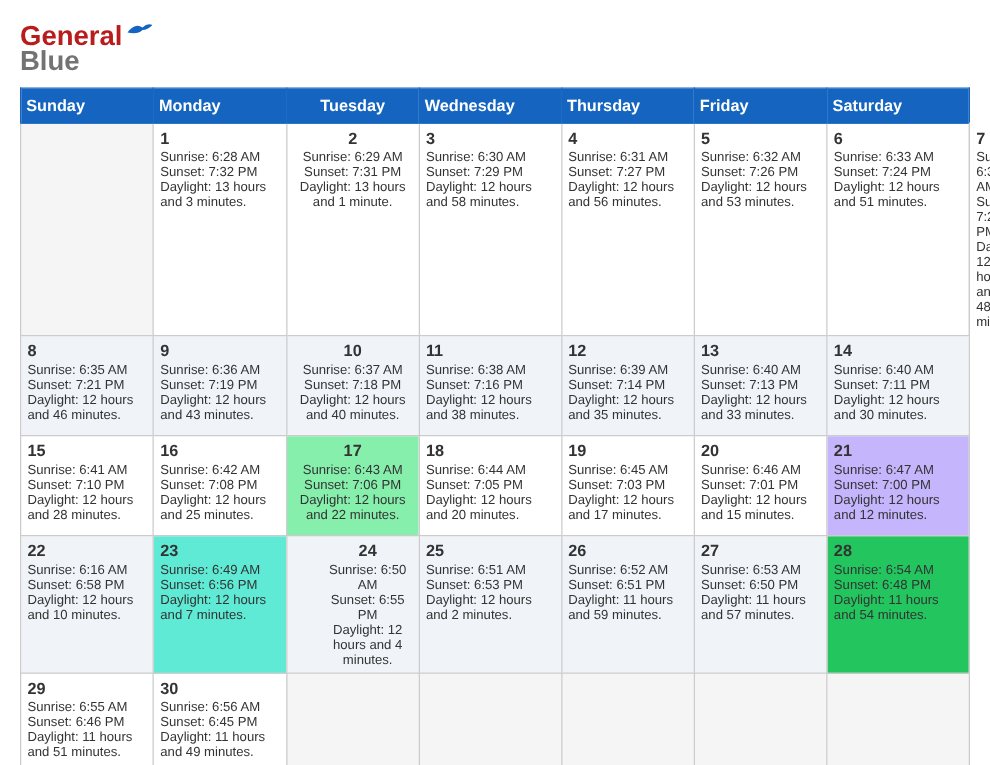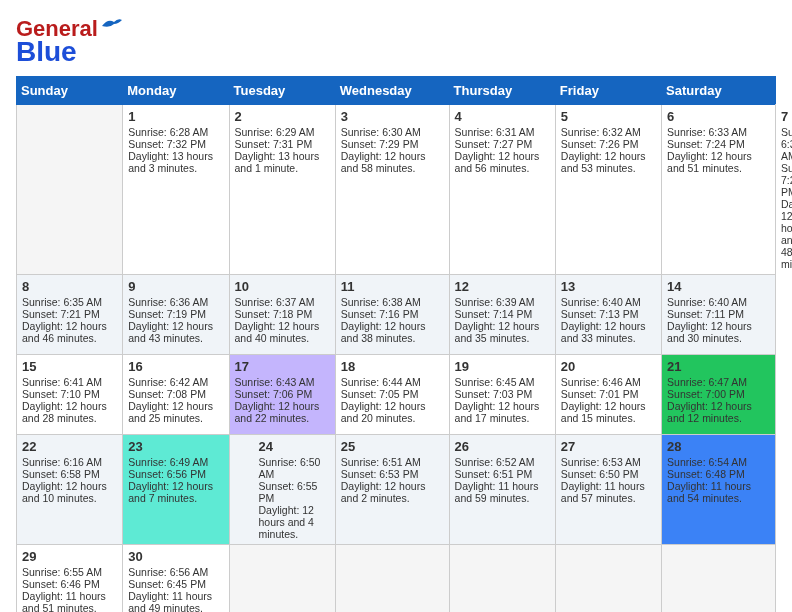--- a/index.html
+++ b/index.html
@@ -62,40 +62,40 @@
       display: block;
       margin-bottom: 2px;
     }
     .empty-cell {
       background: #f5f5f5;
     }
     tr:nth-child(odd) td { background: #fff; }
     tr:nth-child(even) td { background: #f9f9f9; }
     th:nth-child(1), td:nth-child(1) { width: 14%; }
     th:nth-child(2), td:nth-child(2) { width: 14%; }
-    th:nth-child(3), td:nth-child(3) { width: 14%; }
+    th:nth-child(3), td:nth-child(3) { width: 14%; text-align: center; }
     th:nth-child(4), td:nth-child(4) { width: 15%; }
     th:nth-child(5), td:nth-child(5) { width: 14%; }
     th:nth-child(6), td:nth-child(6) { width: 14%; margin-left: 36px; }
     th:nth-child(7), td:nth-child(7) { width: 15%; }
   </style>
 </head>
 <body>
 
 <div class="header-area">
   <div class="logo">
     <div style="display:flex; align-items:center; gap:0;">
       <span style="font-size:22px; font-weight:bold; color:#333;">
         <span style="color:#b91c1c;">General</span>
       </span>
       <svg width="22" height="18" viewBox="0 0 22 18" style="margin-left:2px; margin-top:-8px;">
         <path d="M2,10 Q8,2 14,6 Q18,2 22,4 Q18,8 14,8 Q10,12 2,10Z" fill="#1565c0"></path>
       </svg>
     </div>
-    <div style="font-size:28px; font-weight:bold; color:#1d4ed8; margin-top:-6px;">Blue</div>
+    <div style="font-size:22px; font-weight:bold; color:#737373; margin-top:-6px;">Blue</div>
   </div>
   <div class="title-area">
     <div class="month-title"></div>
     <div class="location"></div>
   </div>
 </div>
 
 <table>
   <thead>
     <tr>
@@ -204,21 +204,21 @@
           <div>Sunrise: 6:41 AM</div>
           <div>Sunset: 7:10 PM</div>
           <div>Daylight: 12 hours and 28 minutes.</div>
         </td>
         <td style="background: rgb(255, 255, 255);">
           <span class="day-num">16</span>
           <div>Sunrise: 6:42 AM</div>
           <div>Sunset: 7:08 PM</div>
           <div>Daylight: 12 hours and 25 minutes.</div>
         </td>
-        <td style="background: #c4b5fd;">
+        <td style="background: #86efac;">
           <span class="day-num">17</span>
           <div>Sunrise: 6:43 AM</div>
           <div>Sunset: 7:06 PM</div>
           <div>Daylight: 12 hours and 22 minutes.</div>
         </td>
         <td style="background: rgb(255, 255, 255);">
           <span class="day-num">18</span>
           <div>Sunrise: 6:44 AM</div>
           <div>Sunset: 7:05 PM</div>
           <div>Daylight: 12 hours and 20 minutes.</div>
@@ -228,21 +228,21 @@
           <div>Sunrise: 6:45 AM</div>
           <div>Sunset: 7:03 PM</div>
           <div>Daylight: 12 hours and 17 minutes.</div>
         </td>
         <td style="background: rgb(255, 255, 255);">
           <span class="day-num">20</span>
           <div>Sunrise: 6:46 AM</div>
           <div>Sunset: 7:01 PM</div>
           <div>Daylight: 12 hours and 15 minutes.</div>
         </td>
-        <td style="background: #22c55e;">
+        <td style="background: #c4b5fd;">
           <span class="day-num">21</span>
           <div>Sunrise: 6:47 AM</div>
           <div>Sunset: 7:00 PM</div>
           <div>Daylight: 12 hours and 12 minutes.</div>
         </td>
       </tr>
       <tr>
         <td style="background: rgb(240, 244, 248);">
           <span class="day-num">22</span>
           <div>Sunrise: 6:16 AM</div>
@@ -272,21 +272,21 @@
           <div>Sunrise: 6:52 AM</div>
           <div>Sunset: 6:51 PM</div>
           <div>Daylight: 11 hours and 59 minutes.</div>
         </td>
         <td style="background: rgb(240, 244, 248);">
           <span class="day-num">27</span>
           <div>Sunrise: 6:53 AM</div>
           <div>Sunset: 6:50 PM</div>
           <div>Daylight: 11 hours and 57 minutes.</div>
         </td>
-        <td style="background: #3b82f6;">
+        <td style="background: #22c55e;">
           <span class="day-num">28</span>
           <div>Sunrise: 6:54 AM</div>
           <div>Sunset: 6:48 PM</div>
           <div>Daylight: 11 hours and 54 minutes.</div>
         </td>
       </tr>
       <tr>
         <td style="background: rgb(255, 255, 255);">
           <span class="day-num">29</span>
           <div>Sunrise: 6:55 AM</div>

